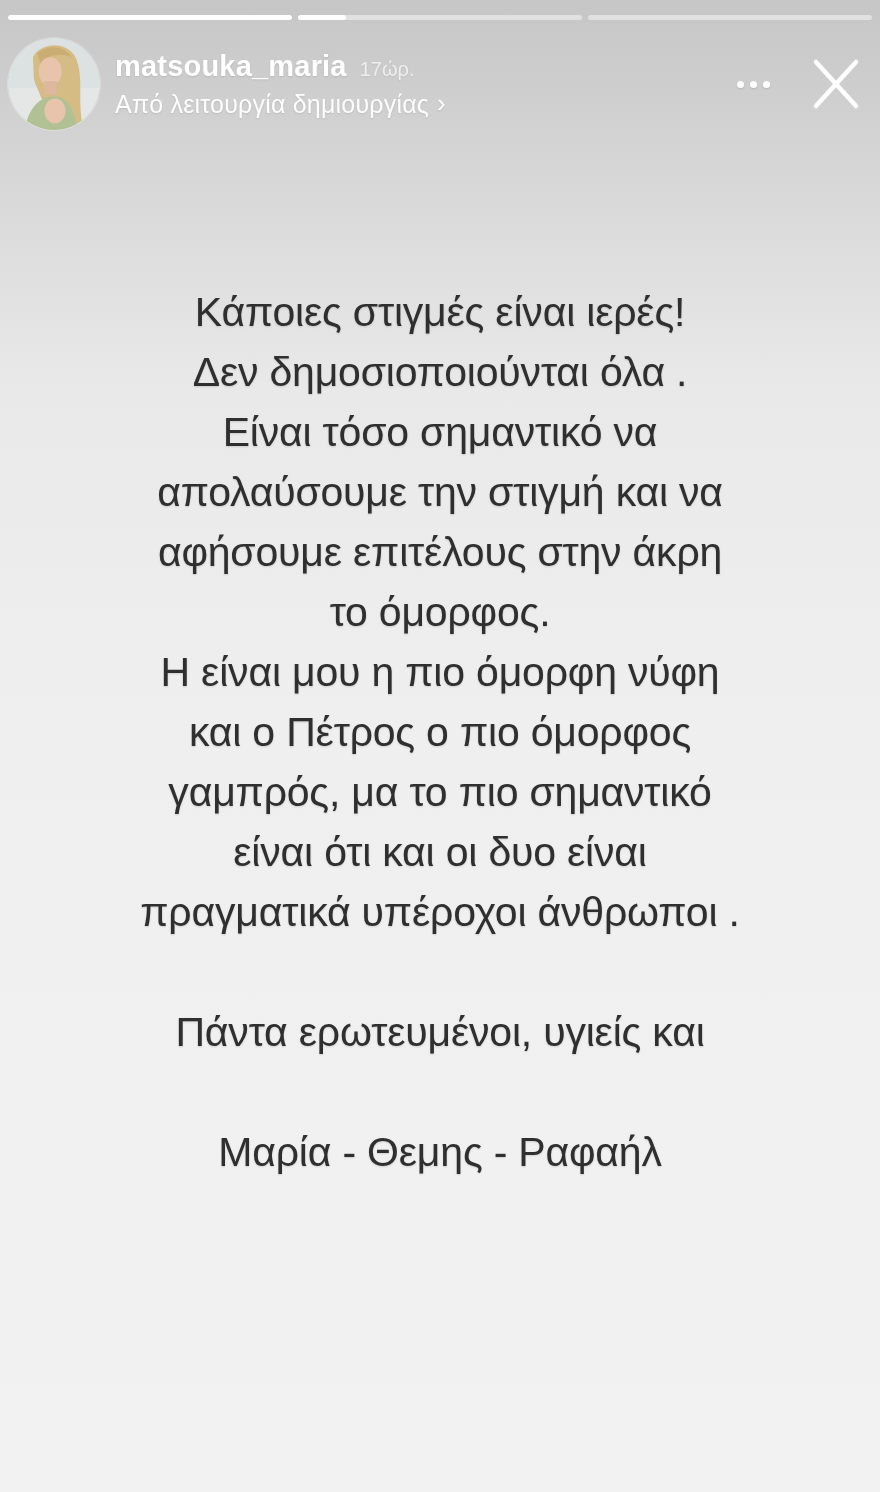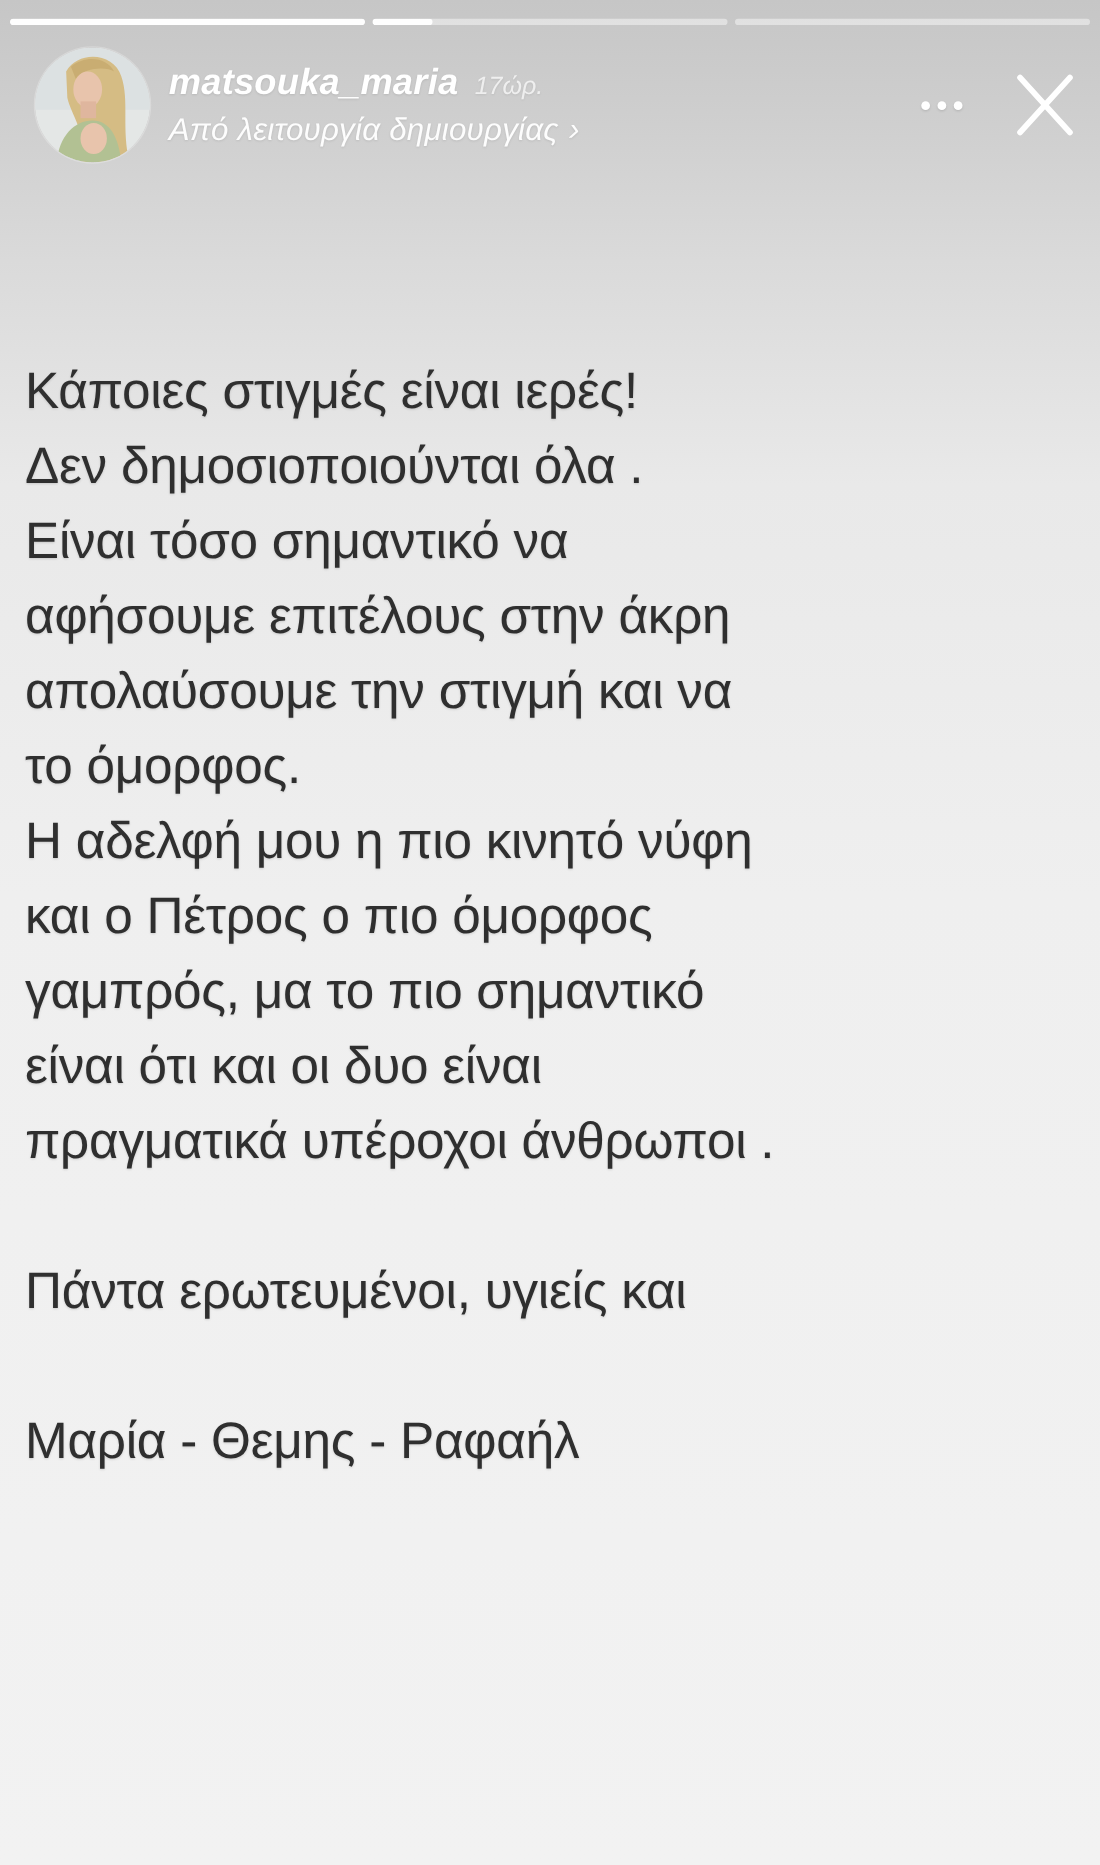--- a/index.html
+++ b/index.html
@@ -22,22 +22,22 @@
     display:flex;gap:6px;
   }
   .seg{
     flex:1;height:5px;border-radius:3px;
     background:rgba(255,255,255,0.45);overflow:hidden;
   }
   .seg-fill{height:100%;background:rgba(255,255,255,0.97);border-radius:3px;}
 
   
   .header{
-    position:absolute;top:36px;left:28px;right:14px;height:96px;
-    display:flex;align-items:center;font-style:italic;
+    position:absolute;top:36px;left:8px;right:14px;height:96px;
+    display:flex;align-items:center;
   }
   .avatar-btn{
     width:92px;height:92px;border-radius:50%;overflow:hidden;flex:0 0 auto;
     border:none;padding:0;background:transparent;cursor:pointer;
     box-shadow:0 0 0 1px rgba(255,255,255,0.25);
   }
   .avatar-btn svg{display:block;width:100%;height:100%;}
   .header-text{margin-left:15px;color:var(--white);min-width:0;}
   .header-line1{display:flex;align-items:baseline;gap:13px;}
   .username{
@@ -63,21 +63,21 @@
   .dot{width:7px;height:7px;border-radius:50%;background:var(--white);
        box-shadow:0 1px 2px rgba(0,0,0,0.12);}
   .close-btn{
     background:transparent;border:none;cursor:pointer;padding:4px;line-height:0;
   }
   .close-btn svg{display:block;}
 
   
   .story-text{
     position:absolute;top:282px;left:20px;right:20px;
-    color:var(--text);
+    text-align:center;color:var(--text);
     font-size:41px;line-height:60px;font-weight:500;letter-spacing:-0.2px;
     text-shadow:0 1px 2px rgba(0,0,0,0.14);
   }
   .story-line{white-space:nowrap;}
 </style>
 </head>
 <body>
 
 <div class="stage">
 
@@ -141,24 +141,24 @@
           <line x1="46" y1="4" x2="6" y2="48"></line>
         </g>
       </svg>
     </button>
   </div>
 
   <div class="story-text">
       <div class="story-line">Κάποιες στιγμές είναι ιερές!</div>
       <div class="story-line">Δεν δημοσιοποιούνται όλα .</div>
       <div class="story-line">Είναι τόσο σημαντικό να</div>
+      <div class="story-line">απολαύσουμε την στιγμή και να</div>
       <div class="story-line">αφήσουμε επιτέλους στην άκρη</div>
-      <div class="story-line">απολαύσουμε την στιγμή και να</div>
       <div class="story-line">το όμορφος.</div>
-      <div class="story-line">Η αδελφή μου η πιο κινητό νύφη</div>
+      <div class="story-line">Η είναι μου η πιο όμορφη νύφη</div>
       <div class="story-line">και ο Πέτρος ο πιο όμορφος</div>
       <div class="story-line">γαμπρός, μα το πιο σημαντικό</div>
       <div class="story-line">είναι ότι και οι δυο είναι</div>
       <div class="story-line">πραγματικά υπέροχοι άνθρωποι .</div>
       <div class="story-line">&nbsp;</div>
       <div class="story-line">Πάντα ερωτευμένοι, υγιείς και</div>
       <div class="story-line">&nbsp;</div>
       <div class="story-line">Μαρία - Θεμης - Ραφαήλ</div>
     </div>
 

